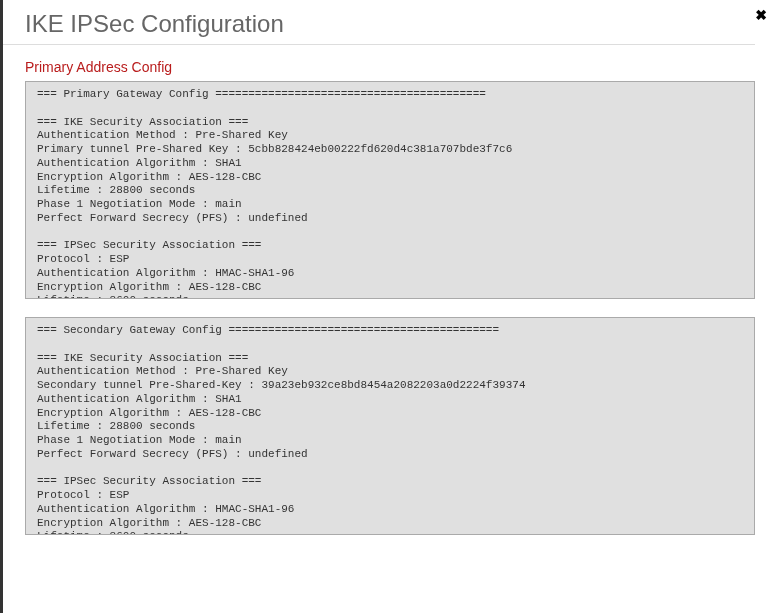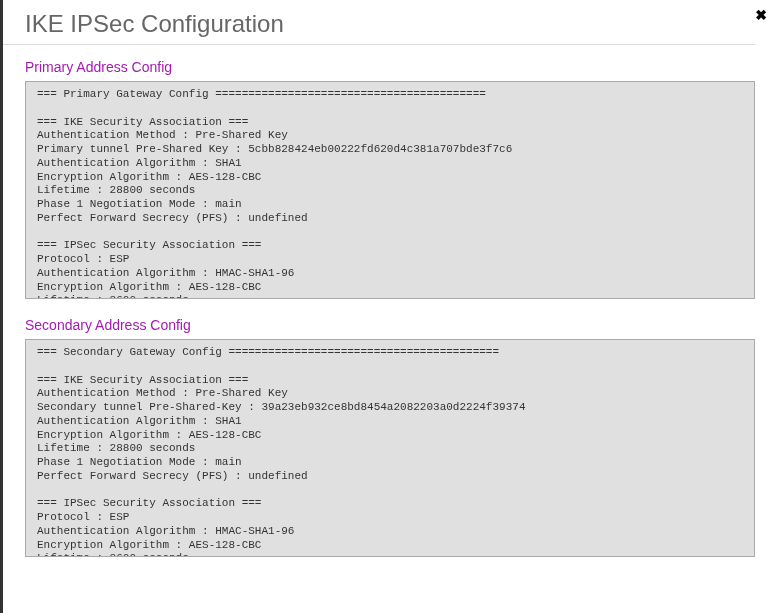--- a/index.html
+++ b/index.html
@@ -38,21 +38,21 @@
       border-bottom: 1px solid #ddd;
       margin-bottom: 14px;
       width: 752px;
     }
     .section {
       padding: 0 22px;
       margin-bottom: 14px;
     }
     .section-heading {
       font-size: 14px;
-      color: #a21caf;
+      color: #b91c1c;
       font-weight: normal;
       margin-bottom: 6px;
     }
     .config-box {
       width: 730px;
       height: 218px;
       background: #e0e0e0;
       border: 1px solid #aaa;
       font-family: "Courier New", Courier, monospace;
       font-size: 11px;
@@ -115,21 +115,20 @@
 Mode : tunnel
 Perfect Forward Secrecy (PFS) : 2
 
 === IPSec Dead Peer Detection (DPD) Setting ===
 DPD Type: onDemand
 
 </textarea>
 </div>
 
 <div class="section">
-  <div class="section-heading">Secondary Address Config</div>
   <textarea class="config-box" readonly="" style="">=== Secondary Gateway Config =========================================
 
 === IKE Security Association ===
 Authentication Method : Pre-Shared Key
 Secondary tunnel Pre-Shared-Key : 39a23eb932ce8bd8454a2082203a0d2224f39374
 Authentication Algorithm : SHA1
 Encryption Algorithm : AES-128-CBC
 Lifetime : 28800 seconds
 Phase 1 Negotiation Mode : main
 Perfect Forward Secrecy (PFS) : undefined

